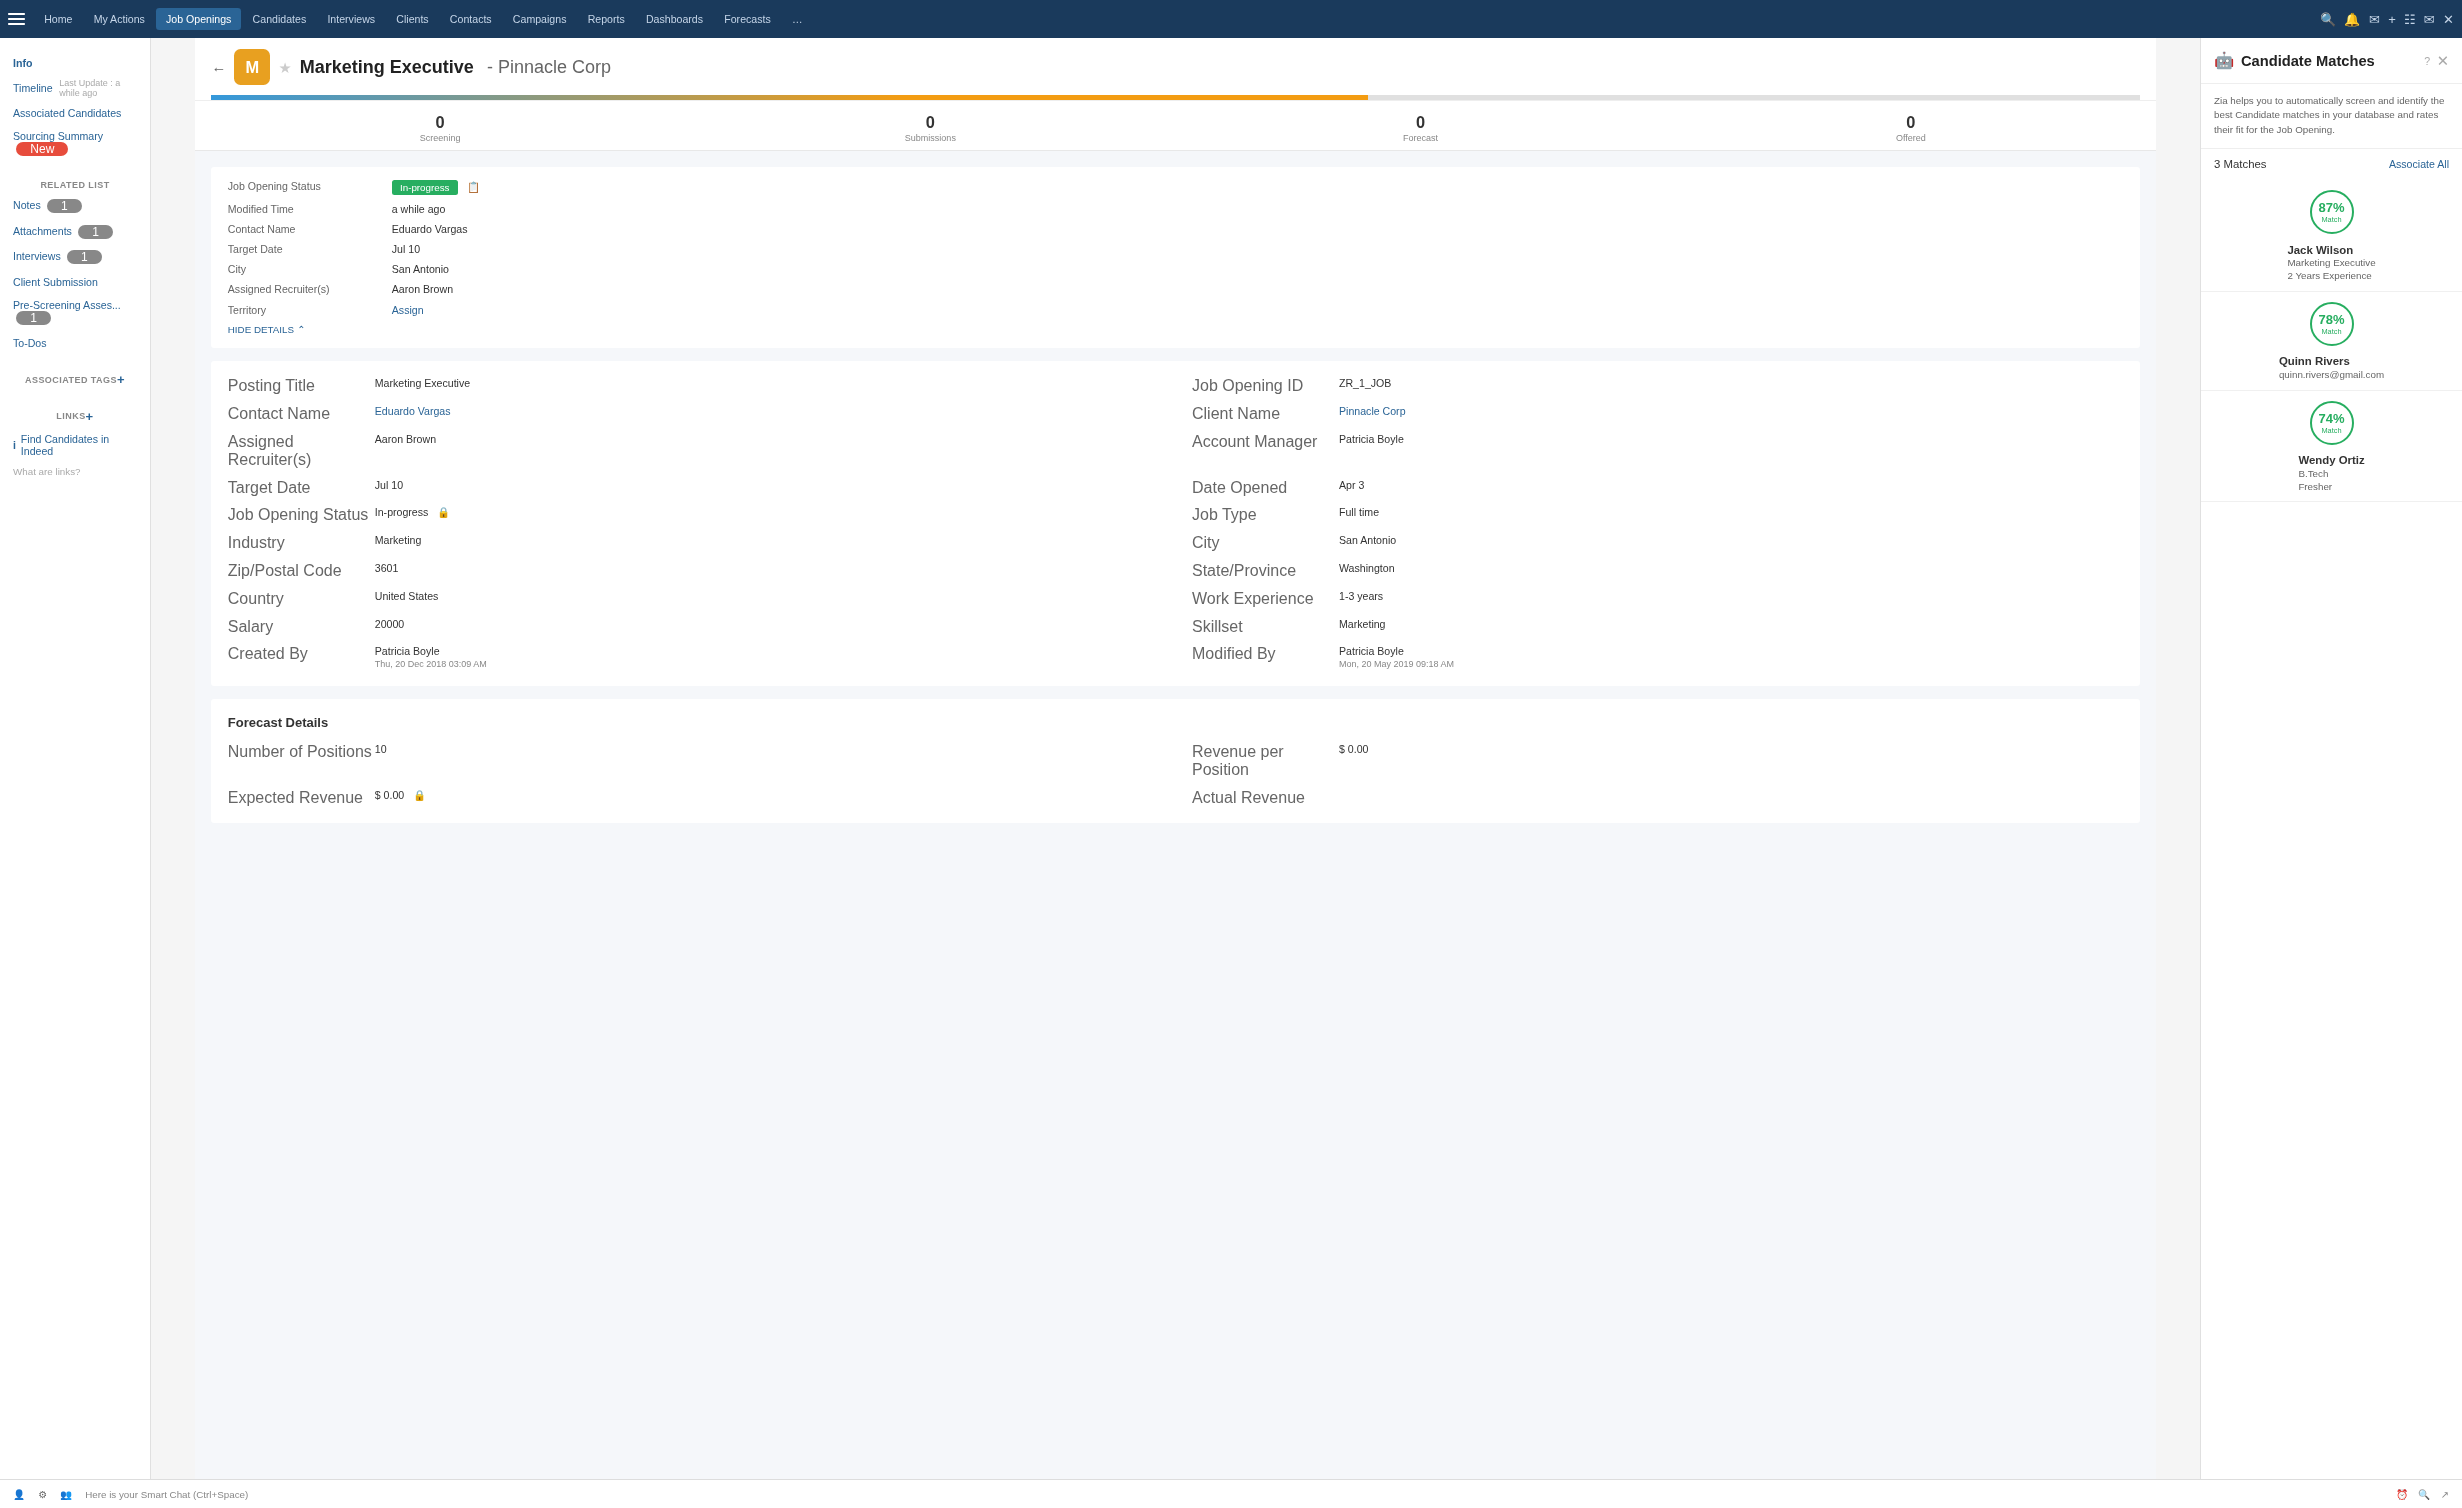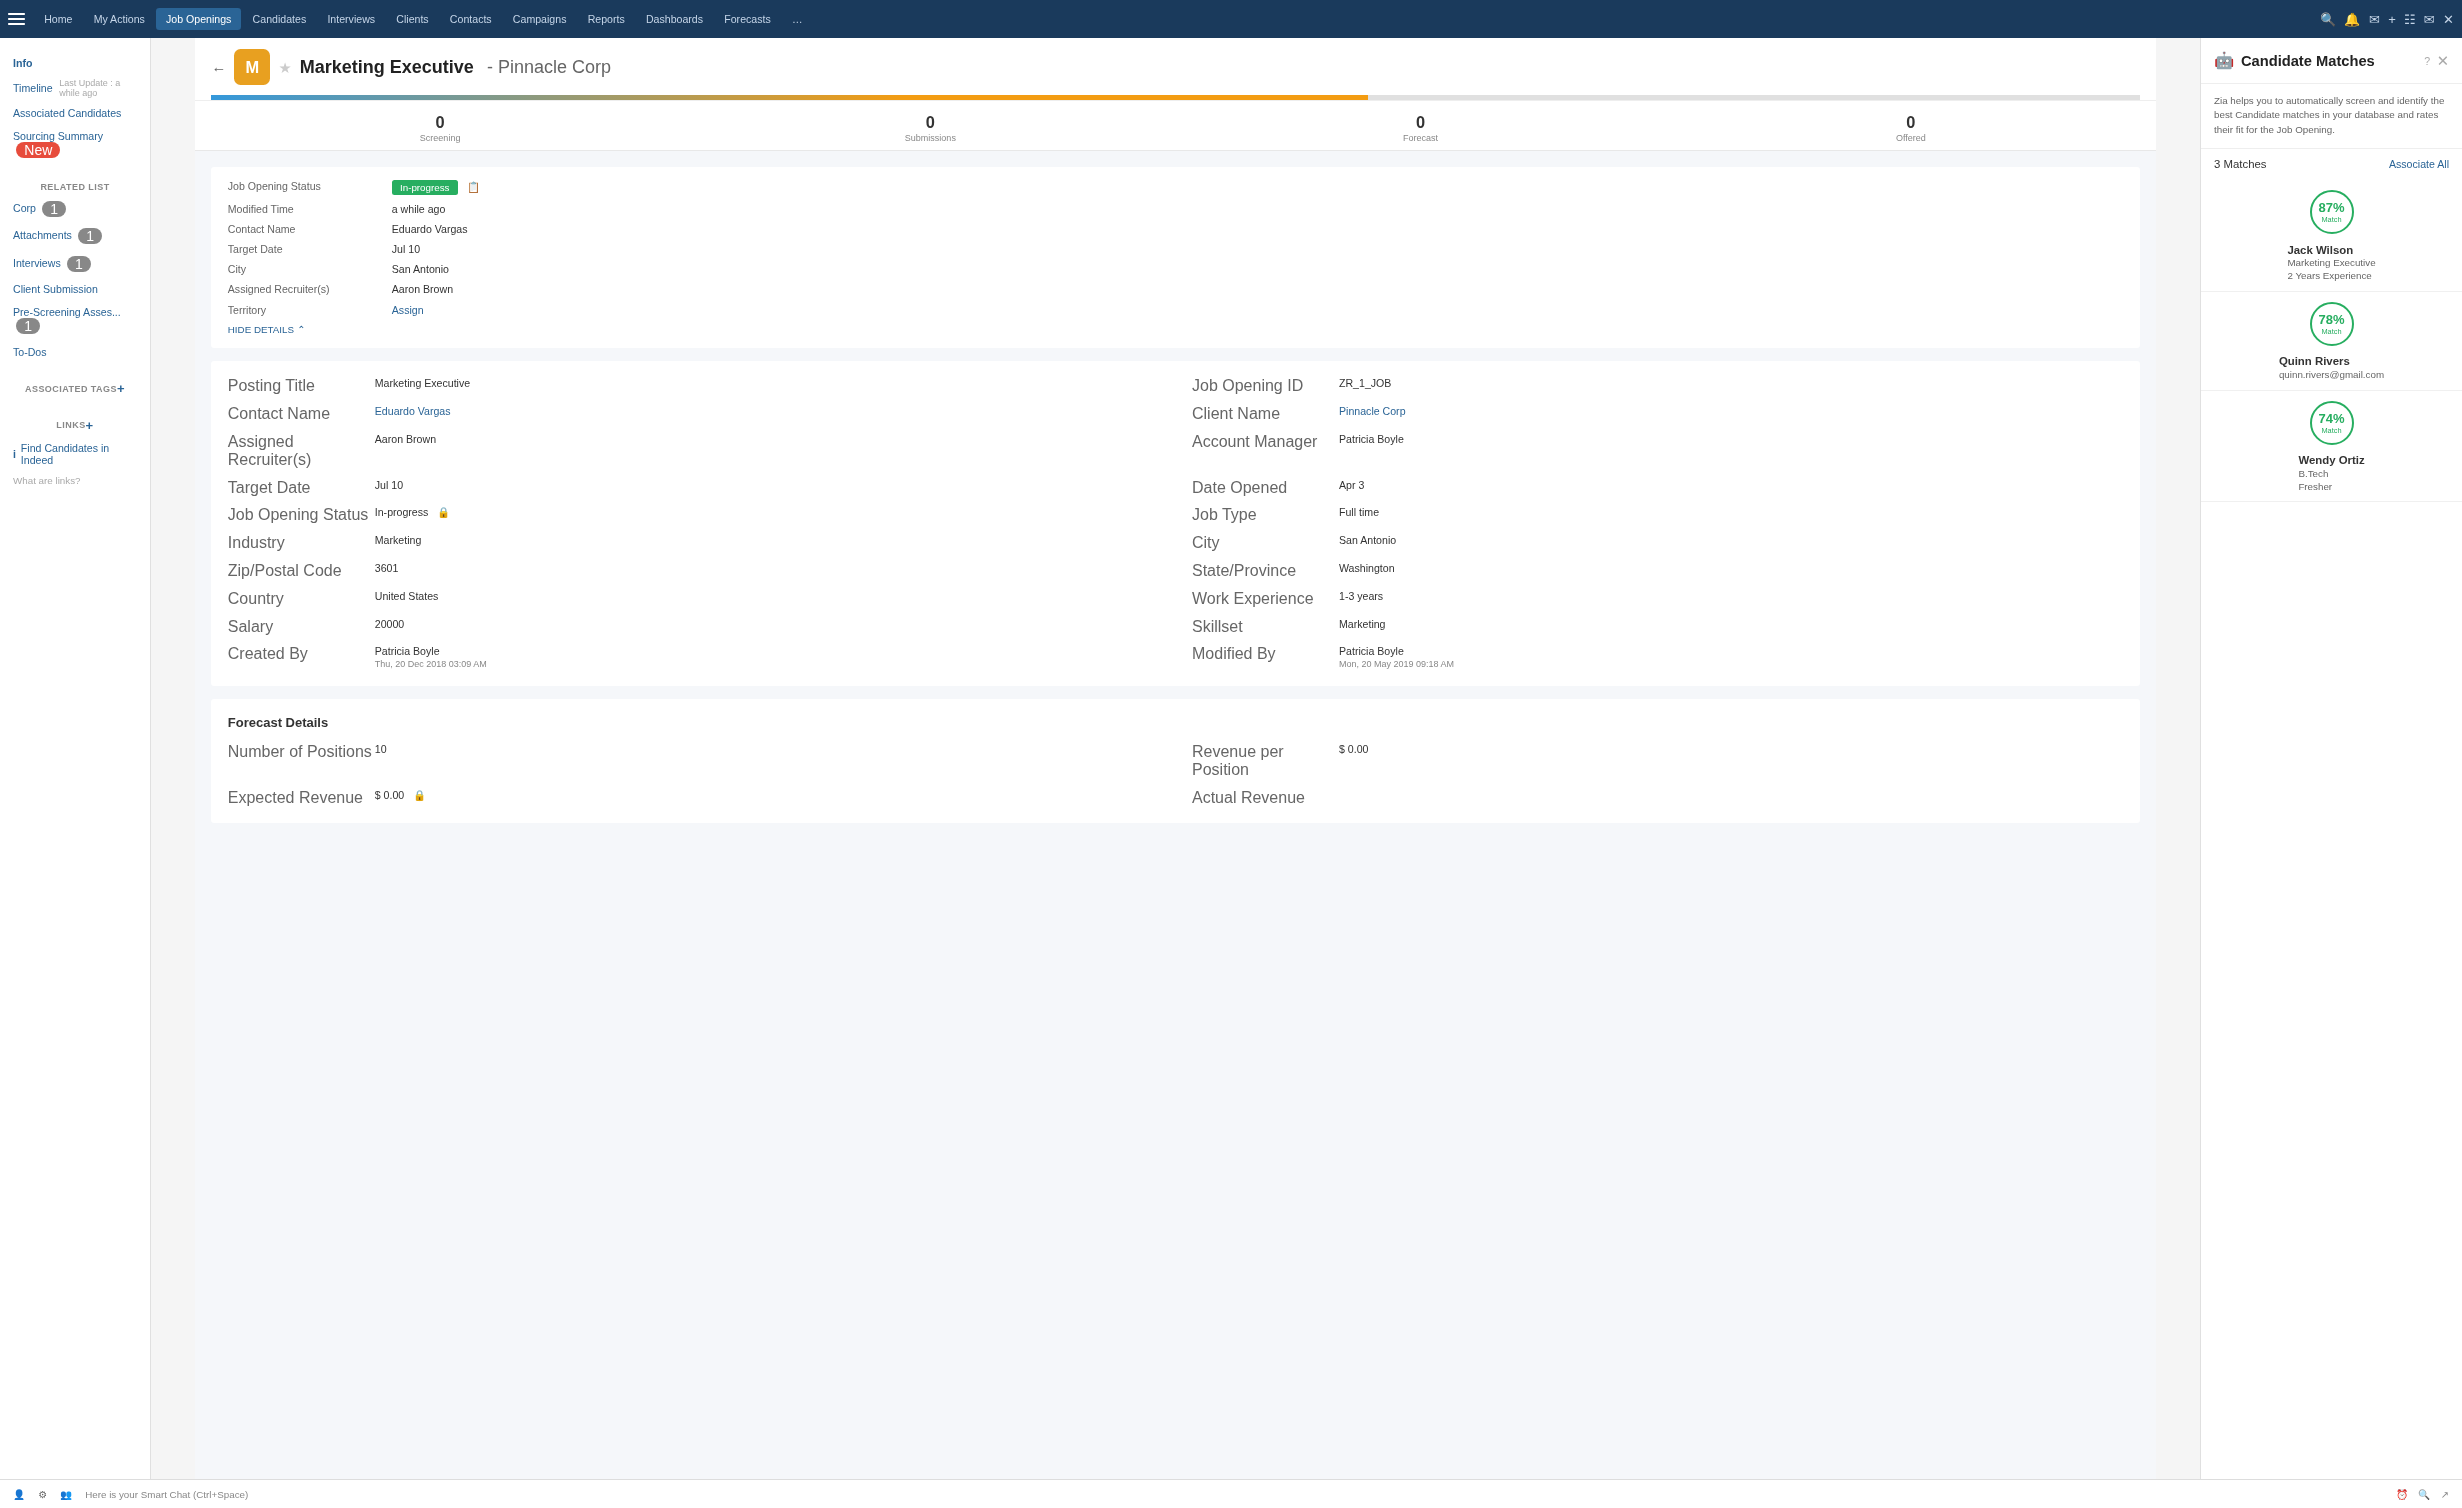--- a/index.html
+++ b/index.html
@@ -54,22 +54,22 @@
       cursor: pointer;
       color: #2a6496;
       font-size: 10.6px;
     }
     .sidebar-item.active { color: #2a6496; font-weight: 600; }
     .sidebar-item .badge {
       display: inline-block;
       background: #888;
       color: #fff;
       border-radius: 8.2px;
-      padding: 0 8px;
-      font-size: 14px;
+      padding: 0 14px;
+      font-size: 12px;
       margin-left: 3.3px;
       vertical-align: middle;
     }
     .sidebar-item .badge.new {
       background: #e74c3c;
     }
     .sidebar-section-title {
       padding: 8.2px 13px 3.3px;
       font-size: 9px;
       color: #888;
@@ -273,21 +273,21 @@
         <span>Sourcing Summary</span>
         <span class="badge new">New</span>
       </div>
     </div>
 
     <div class="sidebar-section">
       <div class="sidebar-section-title">
         <span>RELATED LIST</span>
       </div>
       <div class="sidebar-item">
-        <span>Corp</span>
+        <span>Notes</span>
         <span class="badge">1</span>
       </div>
       <div class="sidebar-item">
         <span>Attachments</span>
         <span class="badge">1</span>
       </div>
       <div class="sidebar-item">
         <span>Interviews</span>
         <span class="badge">1</span>
       </div>

